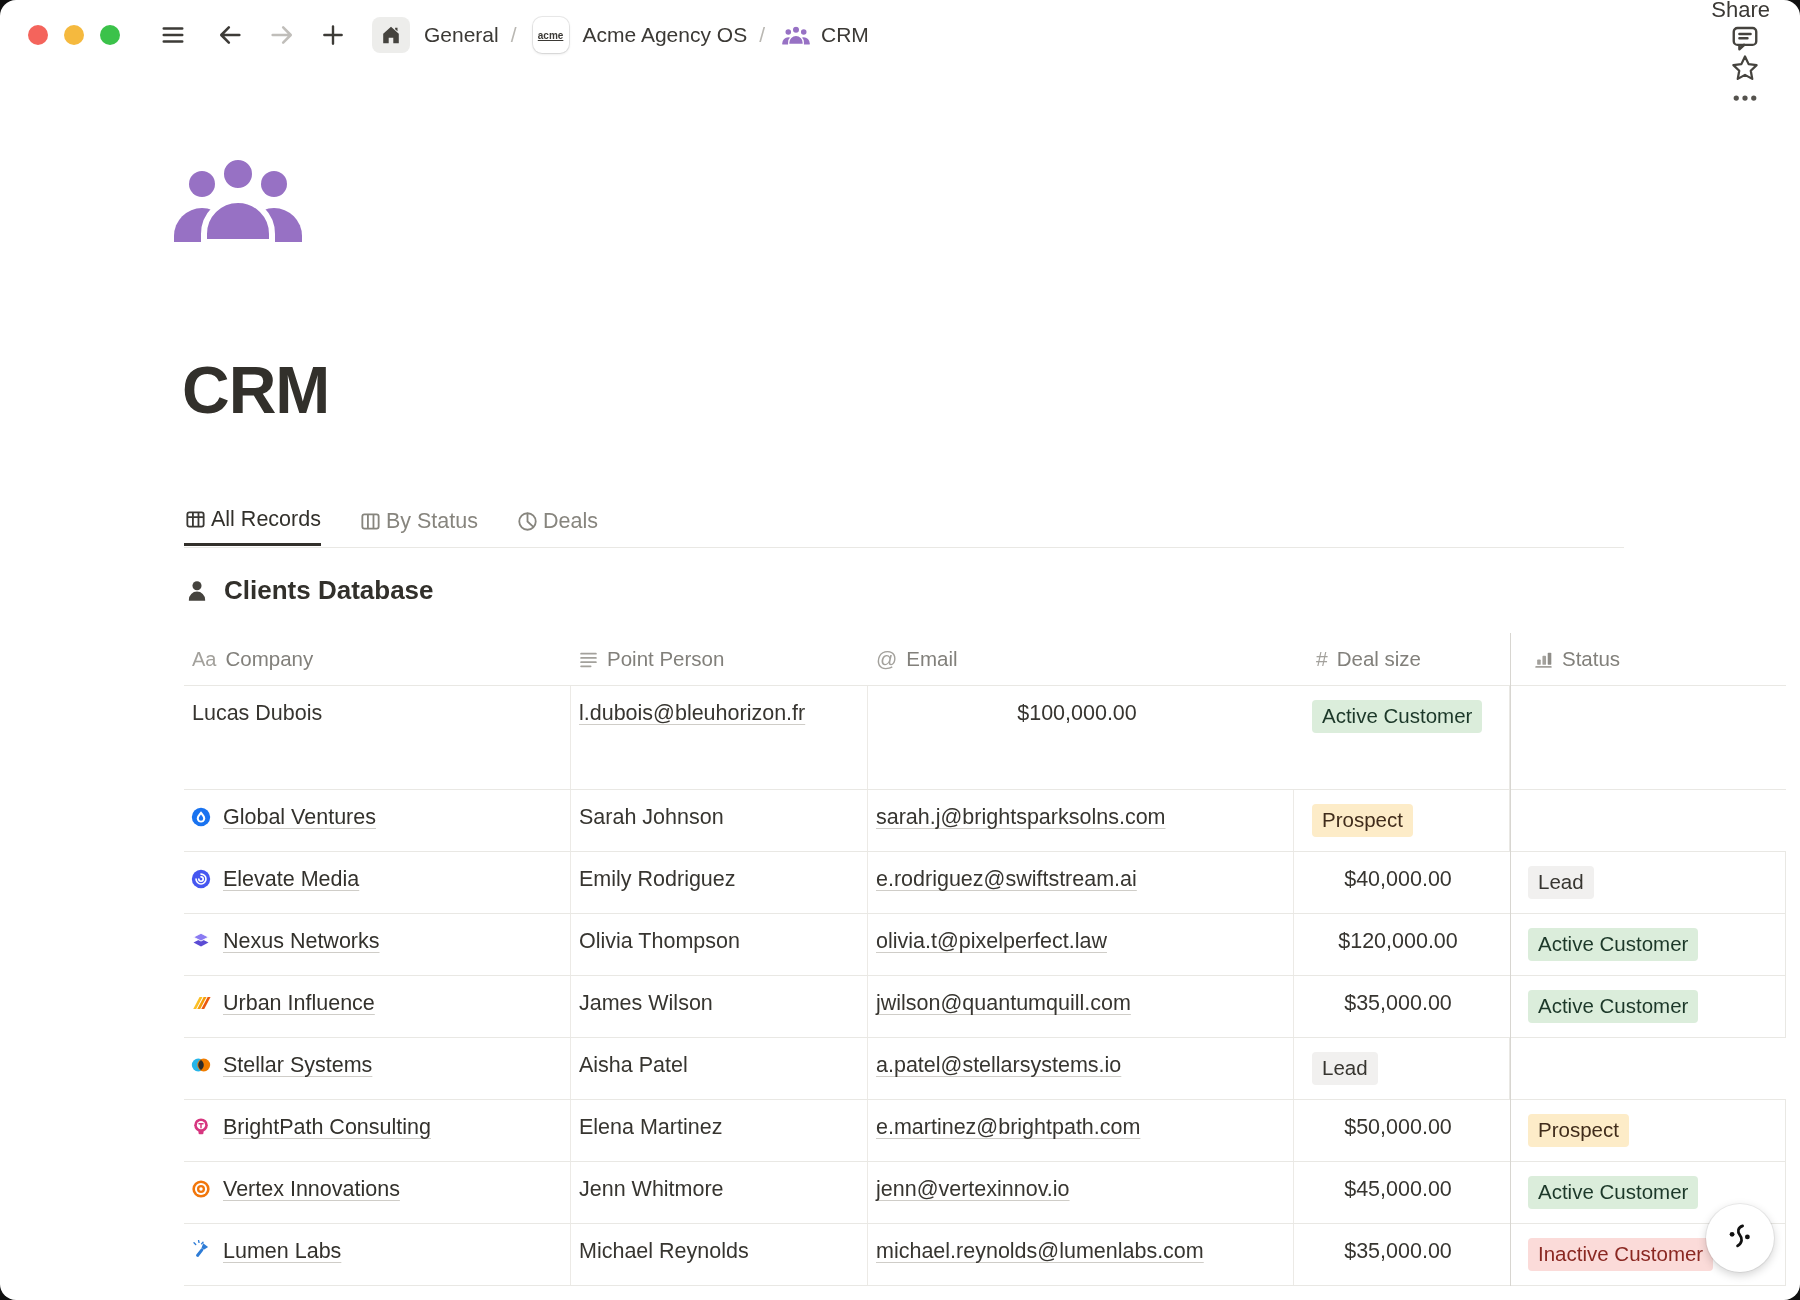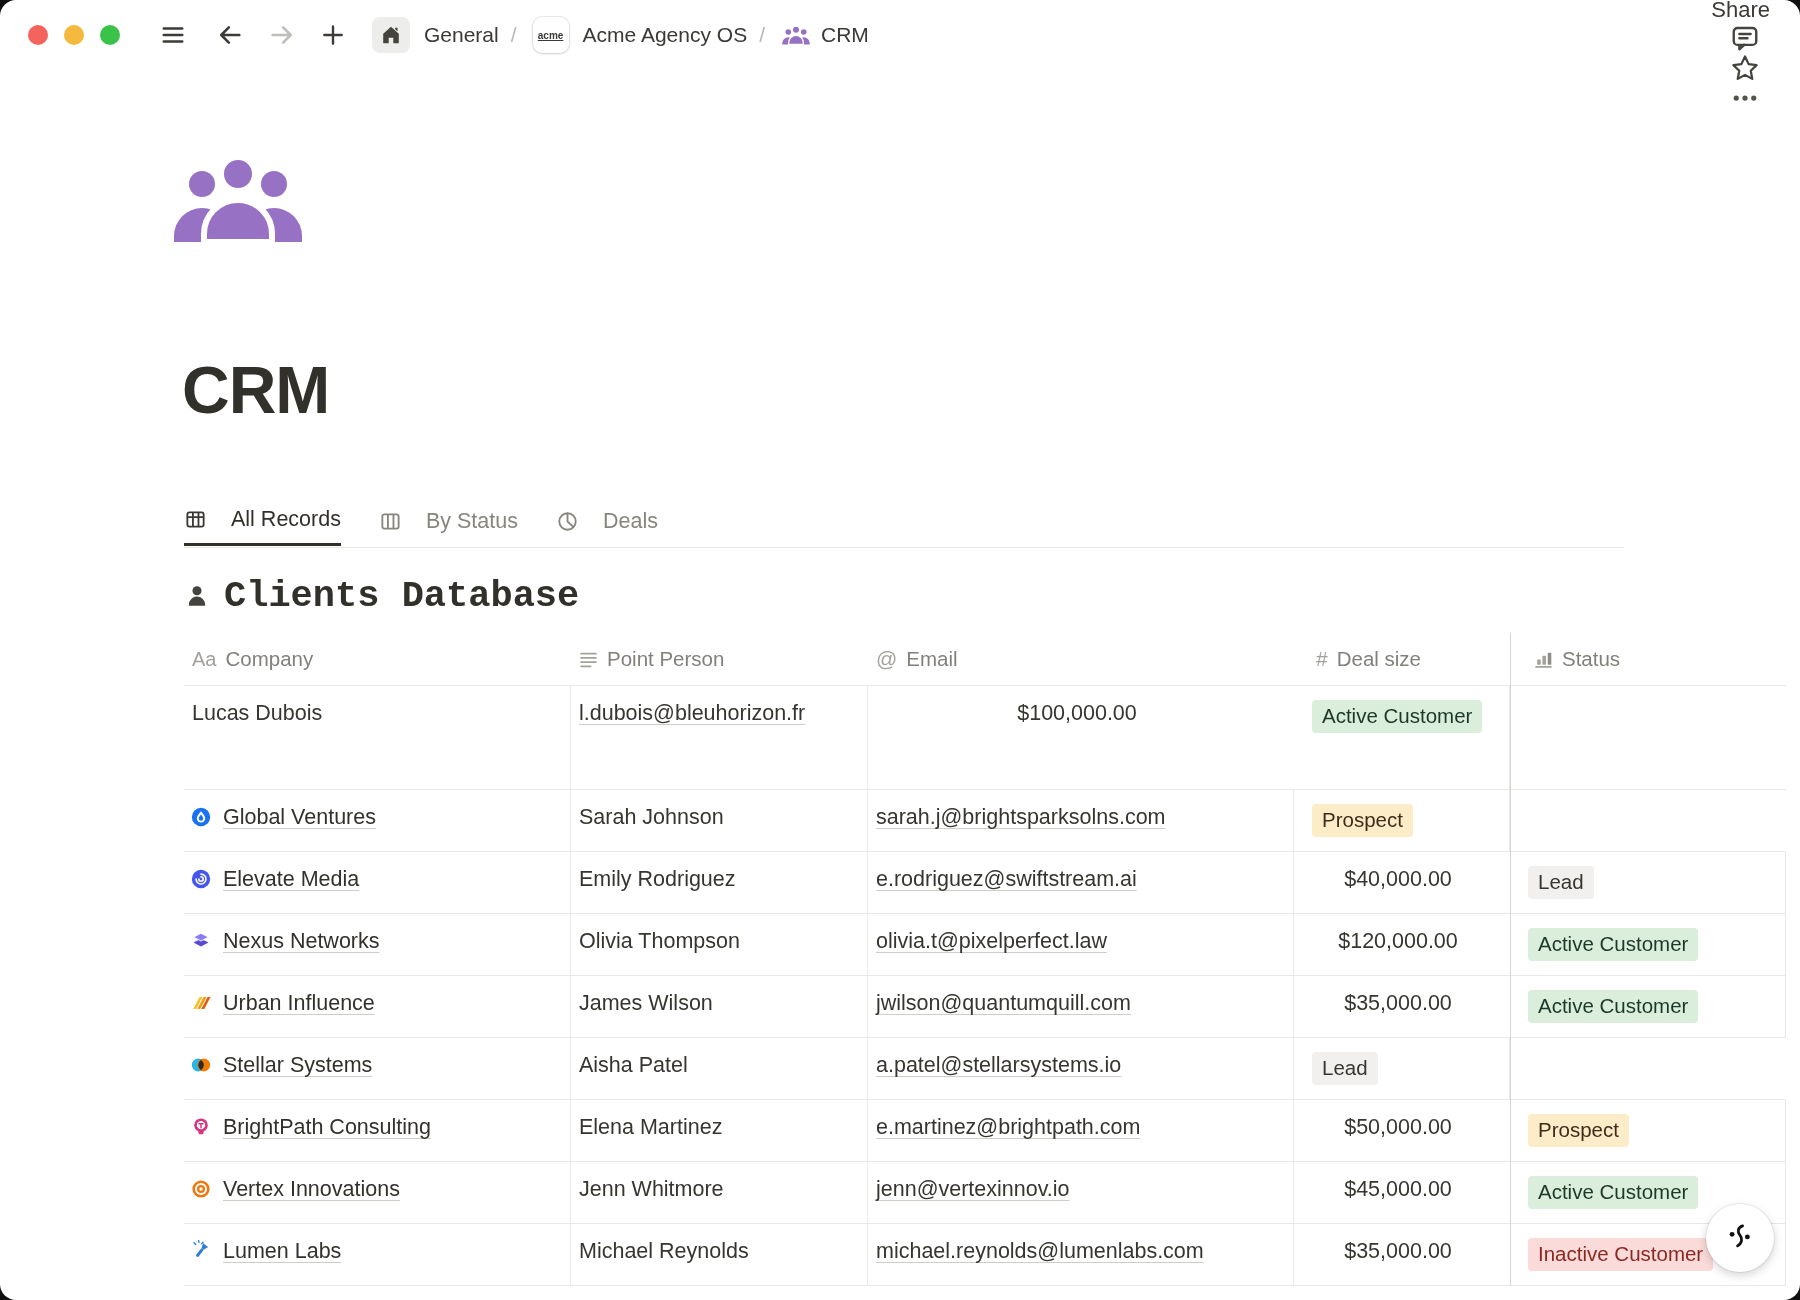--- a/index.html
+++ b/index.html
@@ -25,27 +25,27 @@
   .avatar.second{margin-left:-10px;z-index:0;opacity:.95;}
   .avatar.first{z-index:1;}
   .share{font-size:22px;color:#3b3935;margin-left:24px;cursor:pointer;}
   .tb-right .tbicon{margin-left:32px;}
 
   
   .page-icon{position:absolute;left:168px;top:150px;}
   .page-title{position:absolute;left:182px;top:352px;font-size:66px;font-weight:700;color:#32302b;letter-spacing:-1px;}
 
   .tabs{position:absolute;left:184px;top:496px;height:50px;display:flex;align-items:center;gap:38px;}
-  .tab{display:flex;align-items:center;gap:24px;height:50px;font-size:21.5px;font-weight:500;color:#87857e;cursor:pointer;box-sizing:border-box;}
+  .tab{display:flex;align-items:center;gap:4px;height:50px;font-size:21.5px;font-weight:500;color:#87857e;cursor:pointer;box-sizing:border-box;}
   .tab .ticon{display:flex;align-items:center;}
   .tab.active{color:#32302b;border-bottom:3px solid #32302b;}
   .tabs-divider{position:absolute;left:184px;top:547px;width:1440px;height:1px;background:#e9e8e4;}
 
   .db-heading{position:absolute;left:184px;top:575px;display:flex;align-items:center;gap:14px;}
-  .db-heading .title{font-size:37px;font-weight:700;color:#32302b;font-family:Liberation Mono, monospace;}
+  .db-heading .title{font-size:26px;font-weight:700;color:#32302b;}
 
   
   .db-table{position:absolute;left:184px;top:633px;width:1602px;font-size:21.5px;}
   .grid{display:grid;grid-template-columns:387px 297px 426px 216px 276px;}
   .db-header{height:52px;border-bottom:1px solid #e9e8e4;color:#82807b;font-size:20.5px;}
   .hcell{display:flex;align-items:center;gap:9px;padding:0 8px;box-sizing:border-box;}
   .hcell .hicon{color:#a3a19c;display:flex;align-items:center;font-size:20px;}
   .hcell.h-number{padding-left:22px;}
   .hcell.h-status{padding-left:24px;}
   .row{border-bottom:1px solid #e9e8e4;min-height:62px;box-sizing:border-box;}

